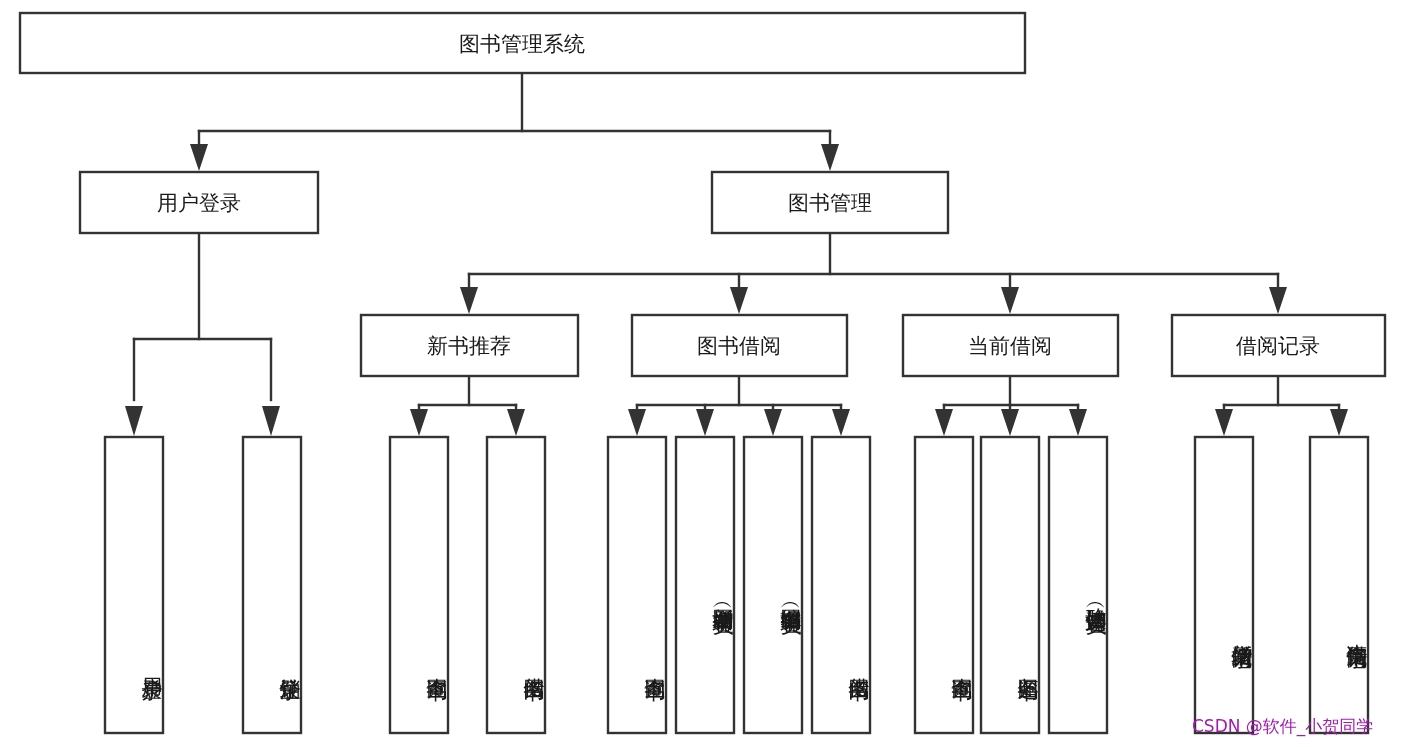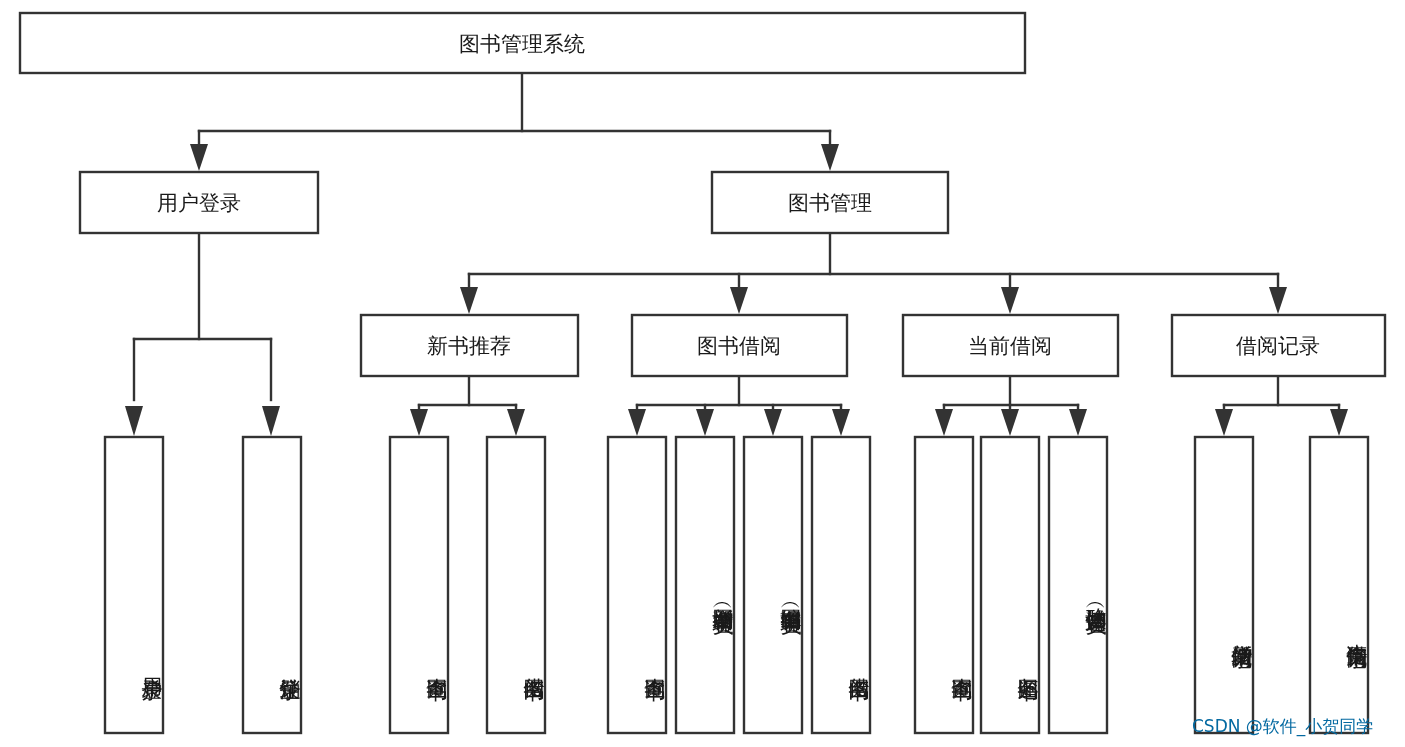--- a/index.html
+++ b/index.html
@@ -61,21 +61,21 @@
     display: flex;
     align-items: flex-start;
     justify-content: center;
     pointer-events: none;
     user-select: none;
   }
   .watermark {
     position: absolute;
     font-family: "DejaVu Sans", "Liberation Sans", sans-serif;
     font-size: 17px;
-    color: #0369a1;
+    color: #a21caf;
     white-space: nowrap;
     user-select: none;
   }
 </style>
 </head>
 <body>
 
 <div id="diagram-root">
 
   <svg id="tree-svg" viewBox="0 0 1405 747">

